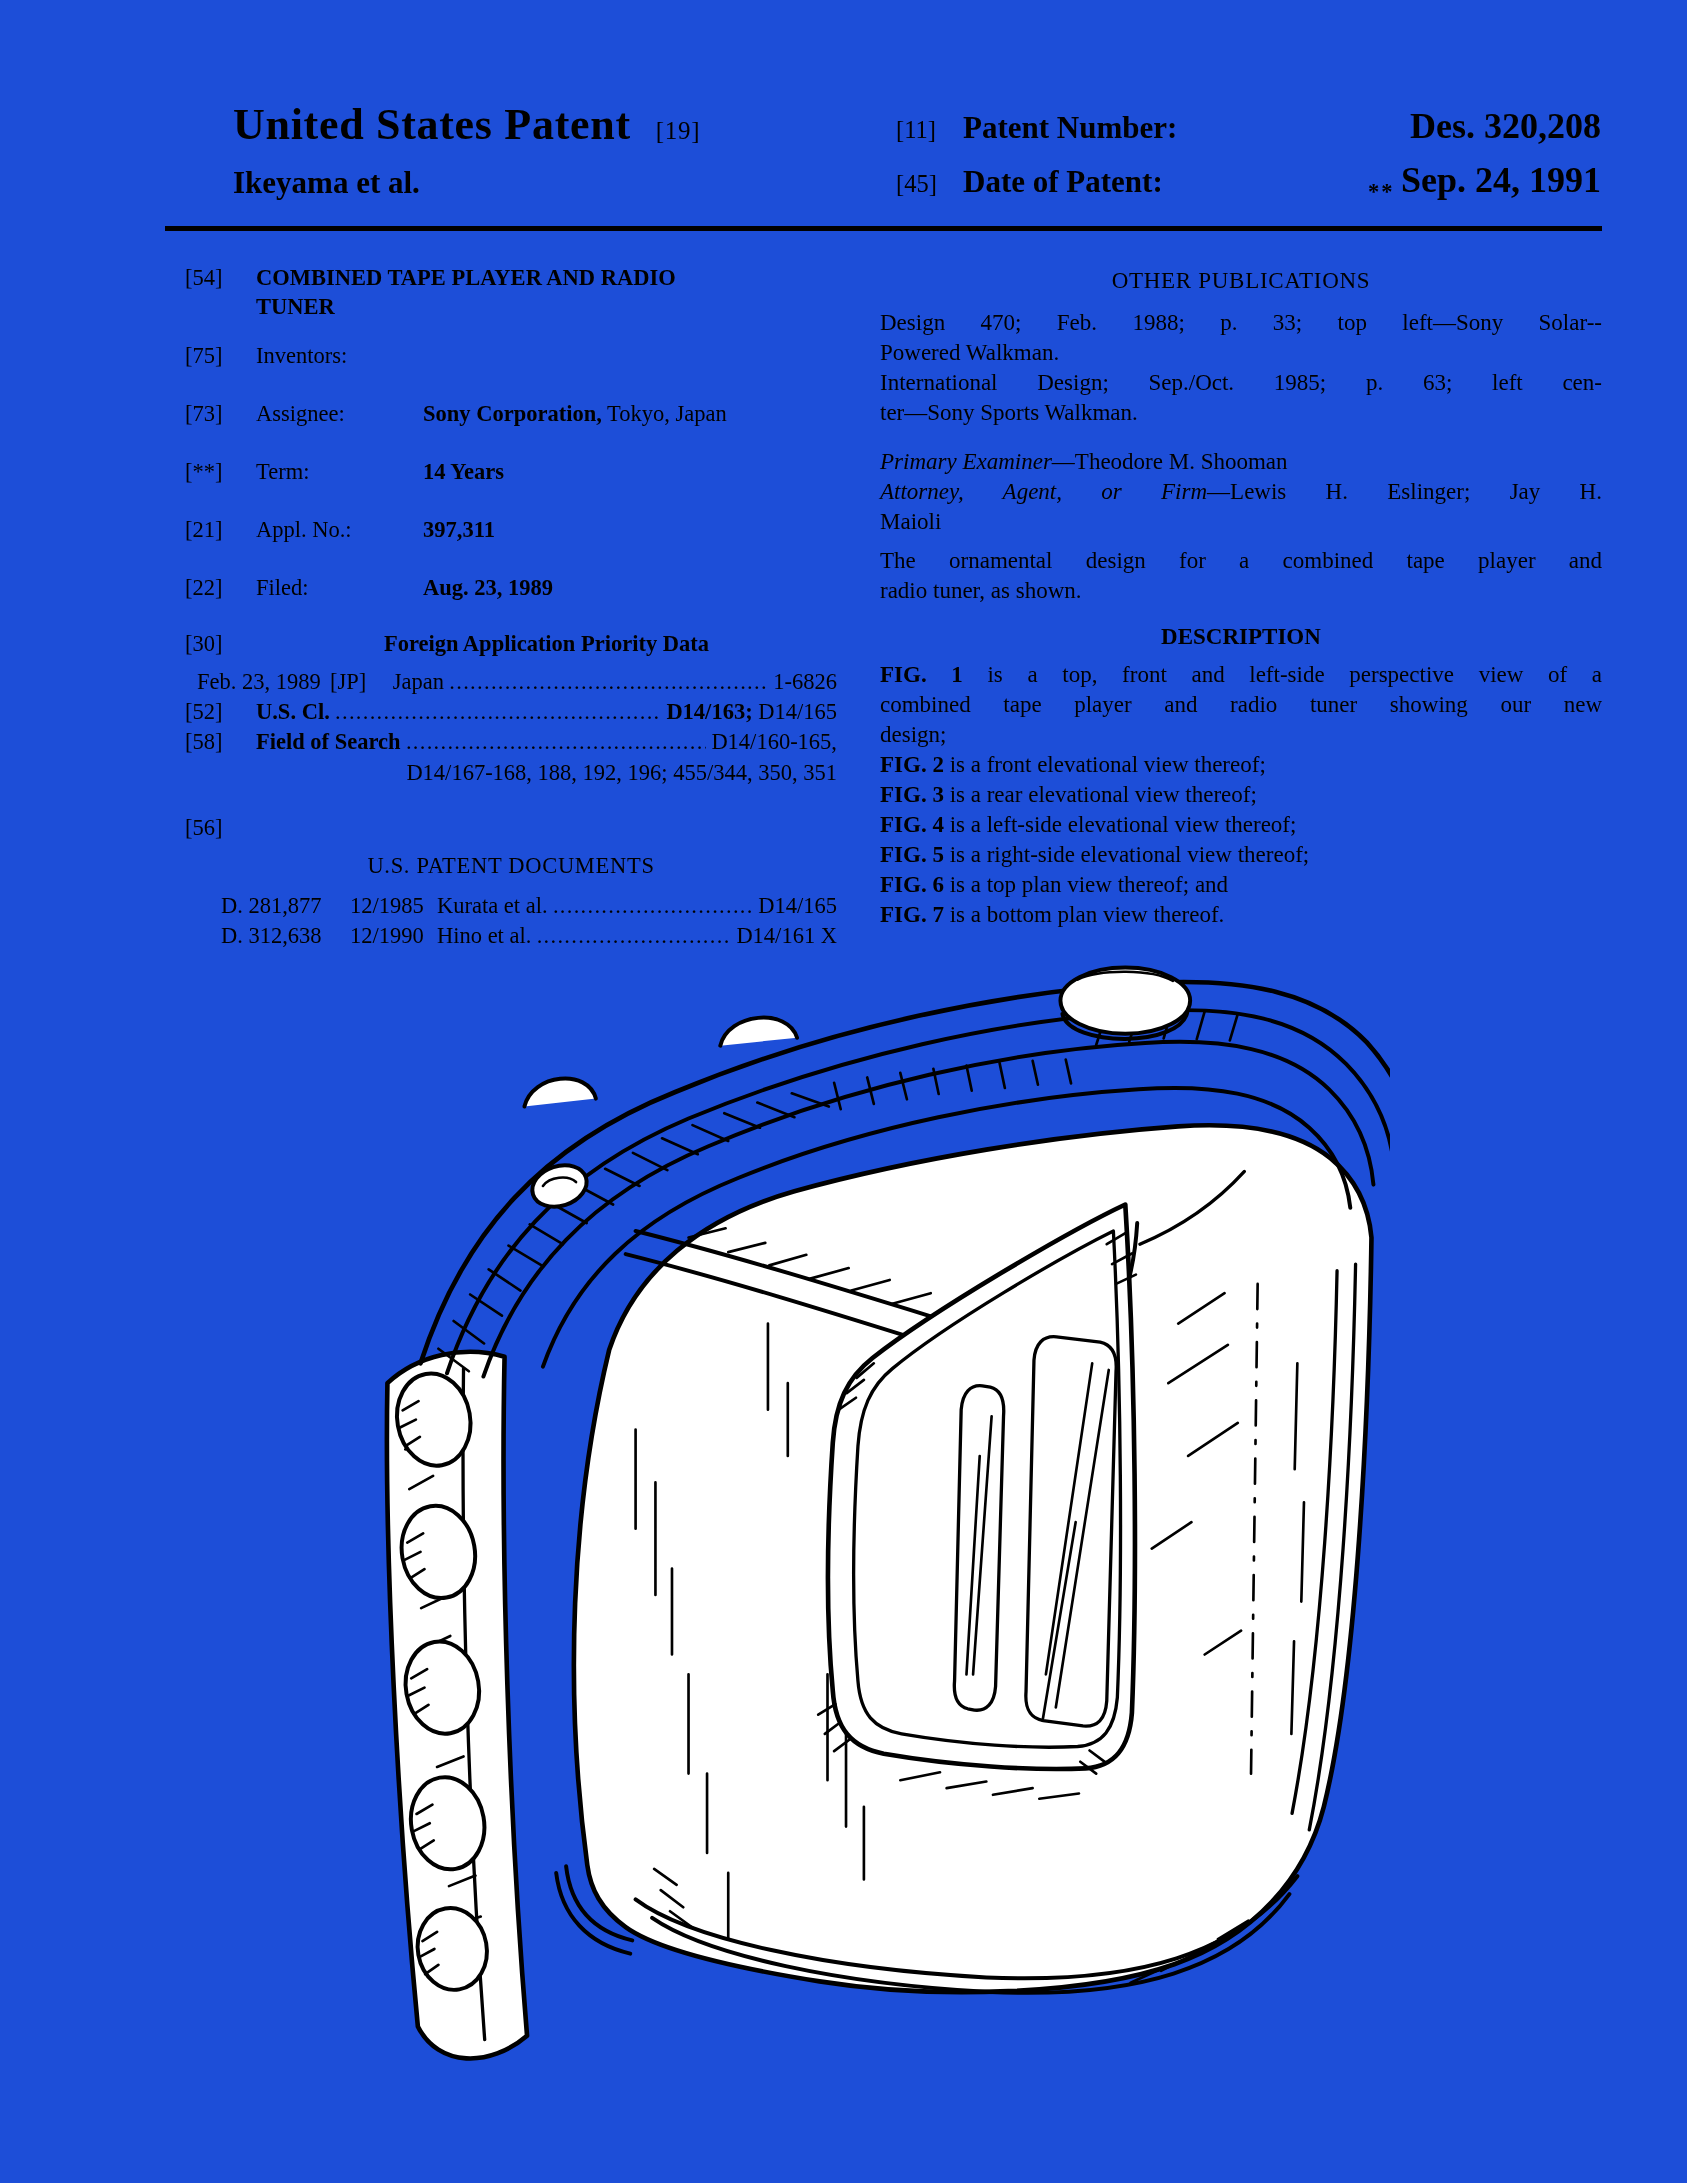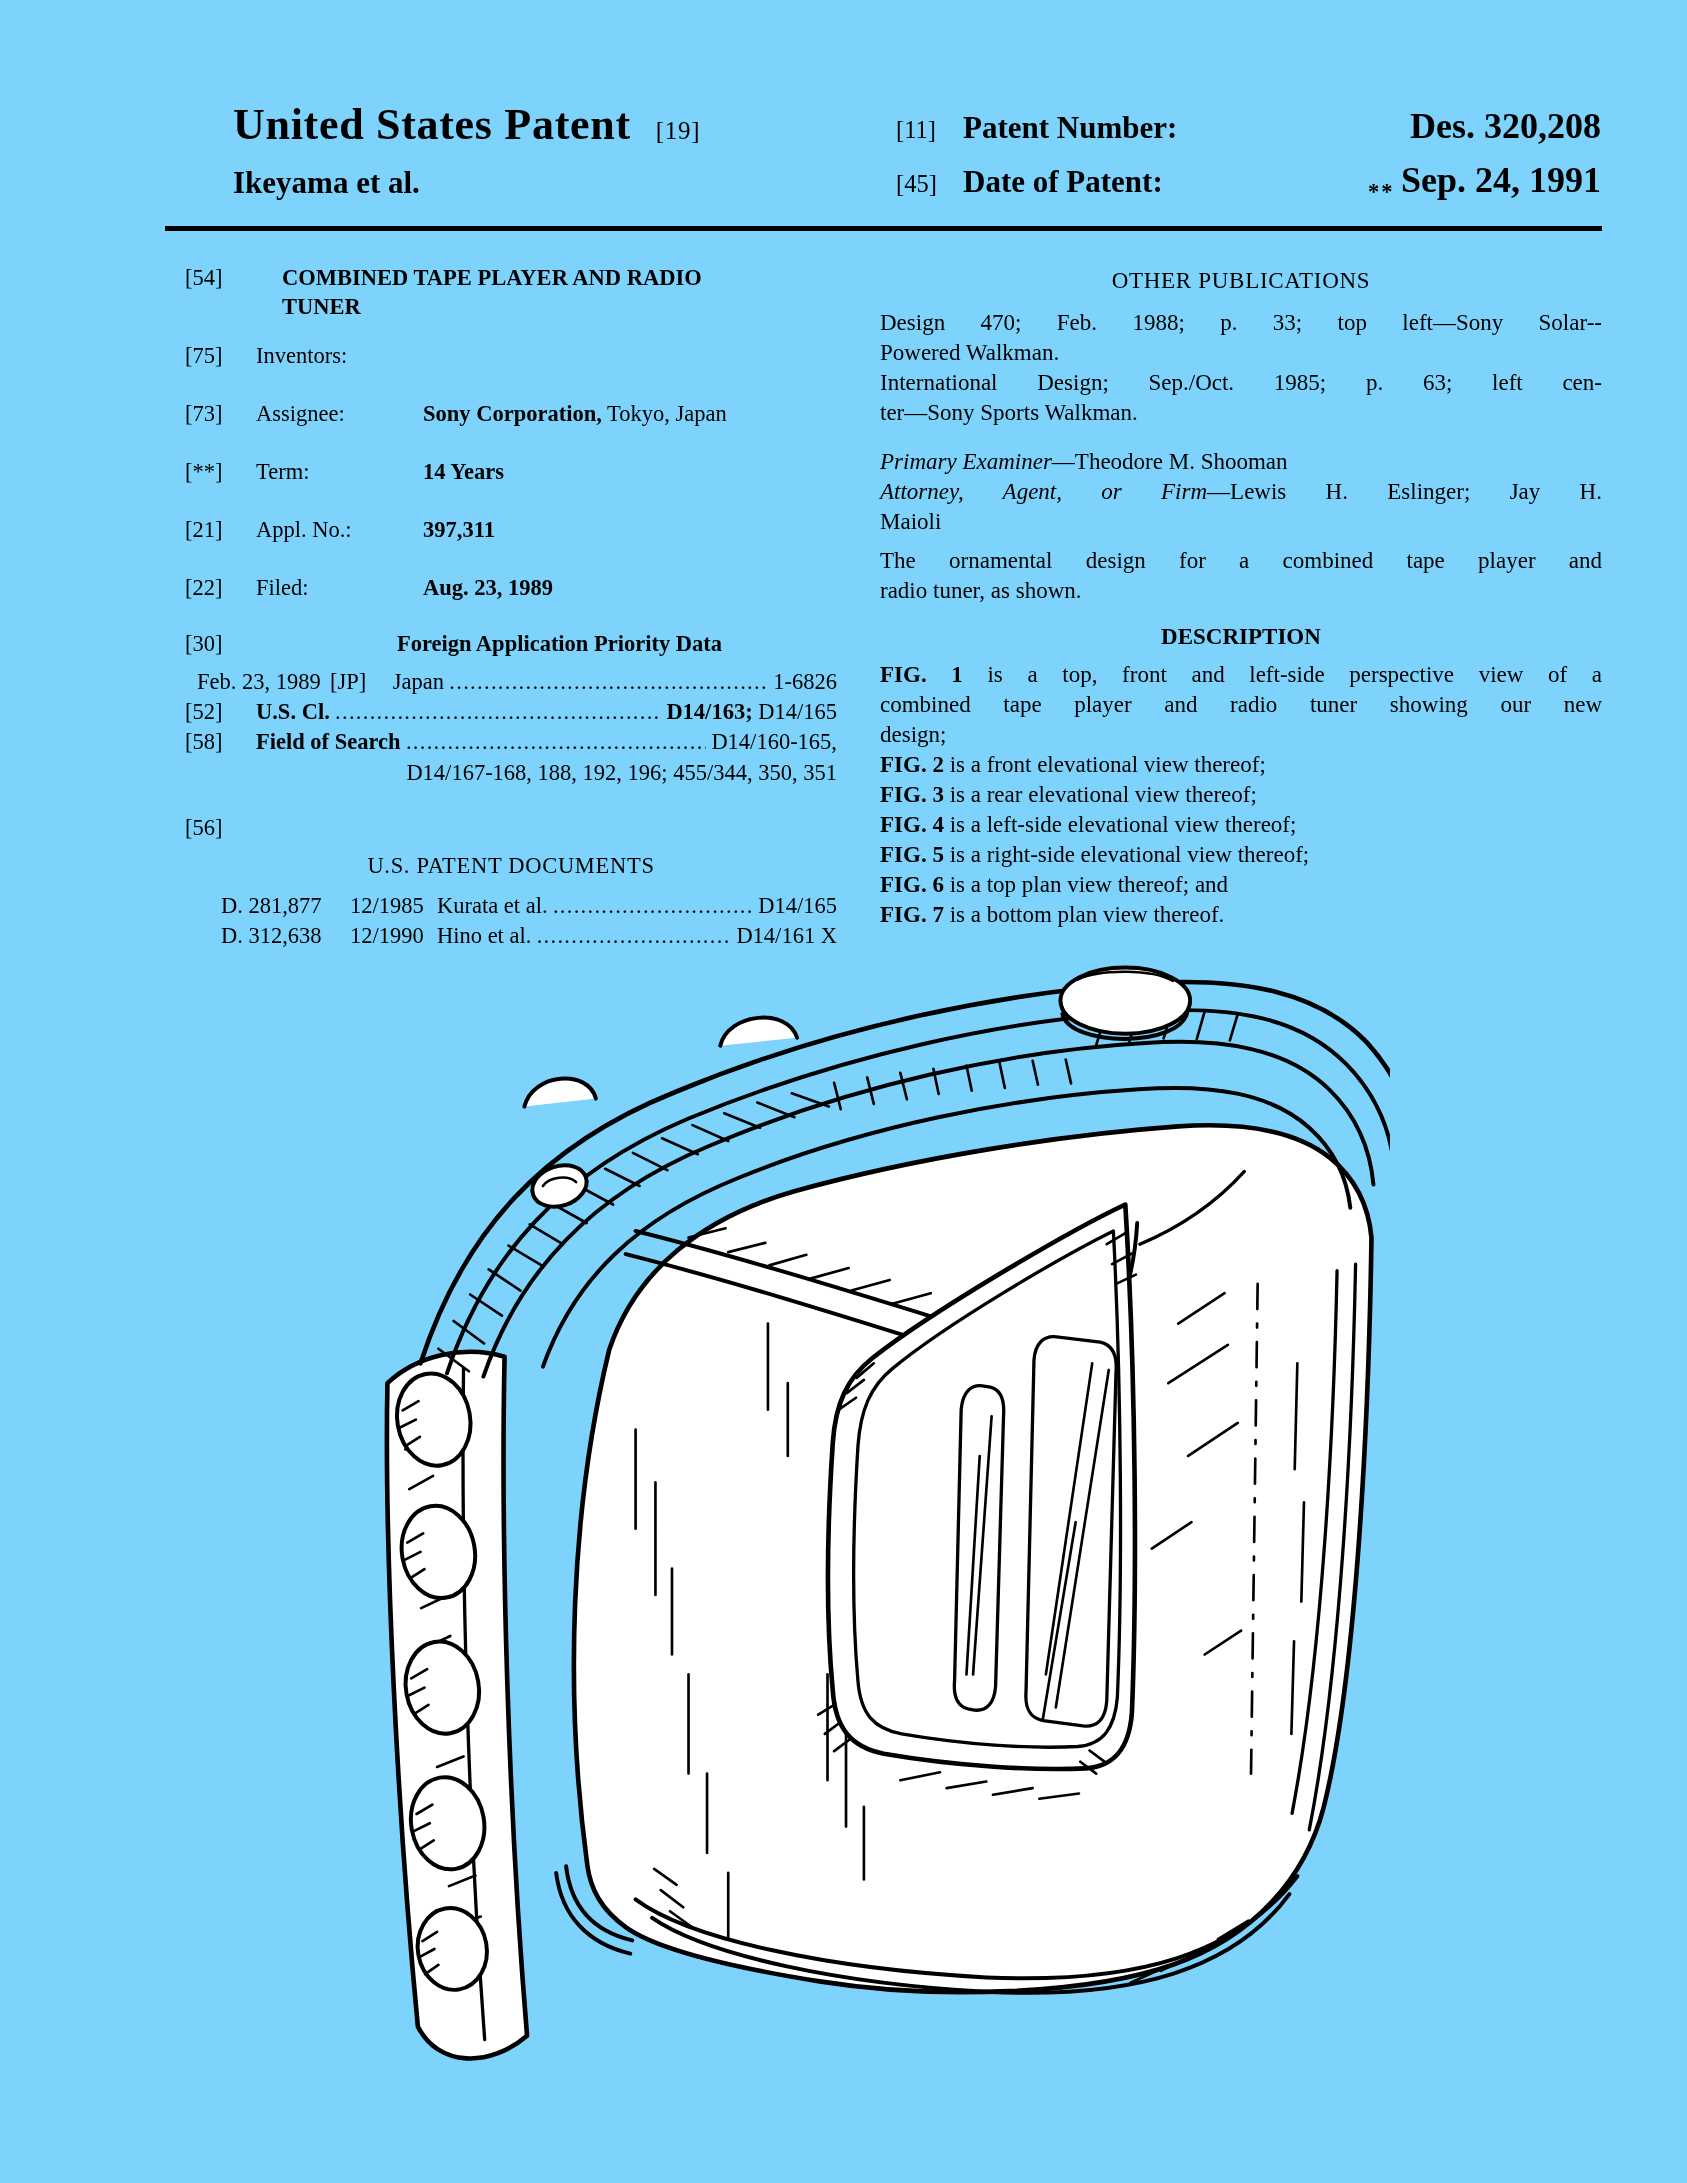--- a/index.html
+++ b/index.html
@@ -1,38 +1,38 @@
 <!DOCTYPE html>
 <html style="font-size:10.6px"><head>
 <meta charset="utf-8">
 <style>
   html,body { margin:0; padding:0; background:#e8e8e8; }
   .page {
-    position:relative; width:1687px; height:2183px; background:#7dd3fc;
+    position:relative; width:1687px; height:2183px; background:#1d4ed8;
     font-family:"Liberation Serif", serif; color:#000; overflow:hidden;
     margin:0 auto;
   }
   
   .hdr-left { position:absolute; left:233px; top:99px; }
   .uspatent { font-size:44px; font-weight:bold; letter-spacing:0.7px; white-space:nowrap; }
   .uspatent .tag19 { font-size:25px; font-weight:normal; margin-left:25px; }
   .authors { font-size:31px; font-weight:bold; margin-top:14.6px; }
   .hdr-right { position:absolute; left:896px; top:105px; width:705px; }
   .hr-row { display:flex; align-items:baseline; white-space:nowrap; }
   .hr-row + .hr-row { margin-top:12px; }
   .hr-tag { font-size:24.5px; width:67px; flex:none; }
   .hr-label { font-size:31px; font-weight:bold; }
   .hr-value { font-size:36px; font-weight:bold; margin-left:auto; }
   .stars { font-size:22.5px; font-weight:bold; vertical-align:-6.6px; letter-spacing:2px; margin-right:6.6px; }
   .rule { position:absolute; left:165px; top:226px; width:1437px; height:4.6px; background:#000; }
   
   .col-left  { position:absolute; left:185px;  top:263px; width:652px;  font-size:22.5px; line-height:29px; }
   .col-right { position:absolute; left:880px; top:266px; width:722px; font-size:23px; line-height:30px; }
   .field { display:grid; grid-template-columns:71px 167px 1fr; }
-  .field.wide { grid-template-columns:71px 1fr;gap:26px; }
+  .field.wide { grid-template-columns:71px 1fr; }
   .ftag { }
   .flabel { }
   .b { font-weight:bold; }
   .mt54 { margin-top:0; }
   .mt75 { margin-top:20px; }
   .mtbig { margin-top:29px; }
   .mt30 { margin-top:26.5px; }
   .heading-c { text-align:center; font-weight:bold; }
   .dotrow { display:flex; align-items:baseline; white-space:nowrap; margin-top:1.3px; }
   .dotrow .dots { flex:1 1 0; overflow:hidden; margin:0 5.3px; letter-spacing:1.3px; }

